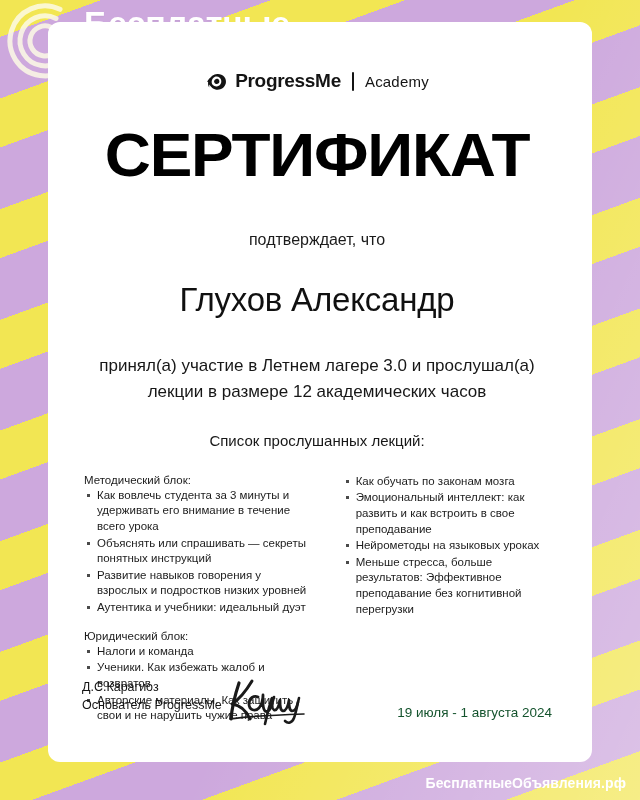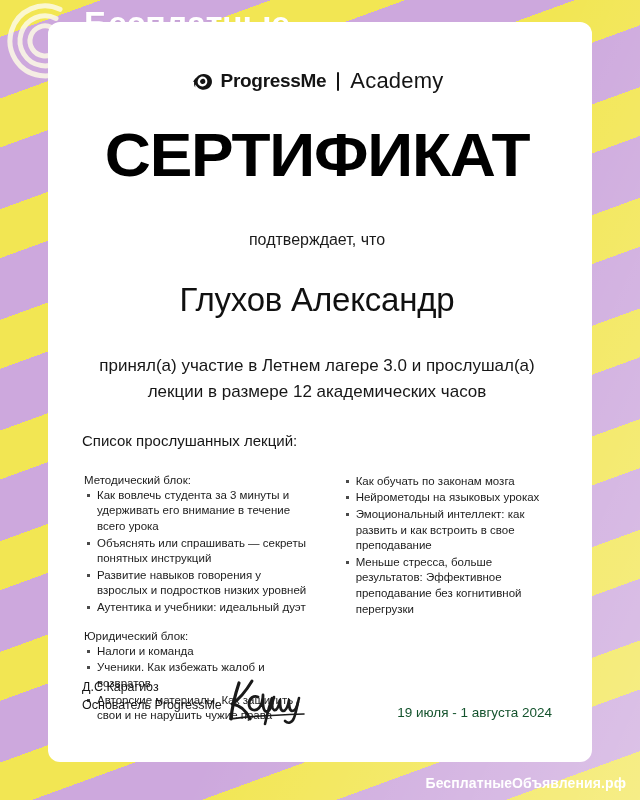--- a/index.html
+++ b/index.html
@@ -106,21 +106,21 @@
     letter-spacing: -0.3px;
   }
   #brand-divider {
     width: 2px;
     height: 19px;
     background: #141414;
     margin: 0 4px;
     border-radius: 1px;
   }
   #brand-sub {
-    font-size: 22px;
+    font-size: 15px;
     color: #141414;
     letter-spacing: .2px;
   }
 
   
   #cert-title {
     text-align: center;
     font-size: 62px;
     font-weight: bold;
     letter-spacing: -1.2px;
@@ -149,20 +149,21 @@
   #achievement {
     text-align: center;
     font-size: 17px;
     color: #171717;
     line-height: 1.55;
     margin-top: 34px;
     padding: 0 14px;
   }
 
   #lectures-heading {
+    text-align: center;
     font-size: 15px;
     color: #171717;
     margin-top: 26px;
   }
 
   
   #lecture-columns {
     display: flex;
     gap: 22px;
     margin-top: 25px;
@@ -295,22 +296,22 @@
           <li>Авторские материалы. Как защитить свои и не нарушить чужие права</li>
         </ul>
       </div>
 
     </div>
 
     <div class="lecture-col right">
       <div class="lecture-group">
         <ul class="group-list">
           <li>Как обучать по законам мозга</li>
+          <li>Эмоциональный интеллект: как развить и как встроить в свое преподавание</li>
           <li>Нейрометоды на языковых уроках</li>
-          <li>Эмоциональный интеллект: как развить и как встроить в свое преподавание</li>
           <li>Меньше стресса, больше результатов: Эффективное преподавание без когнитивной перегрузки</li>
         </ul>
       </div>
     </div>
   </div>
 
   <div id="cert-footer">
     <div id="signature-block">
       <div id="signer-lines">
         <div>Д.С.Карагиоз</div>

